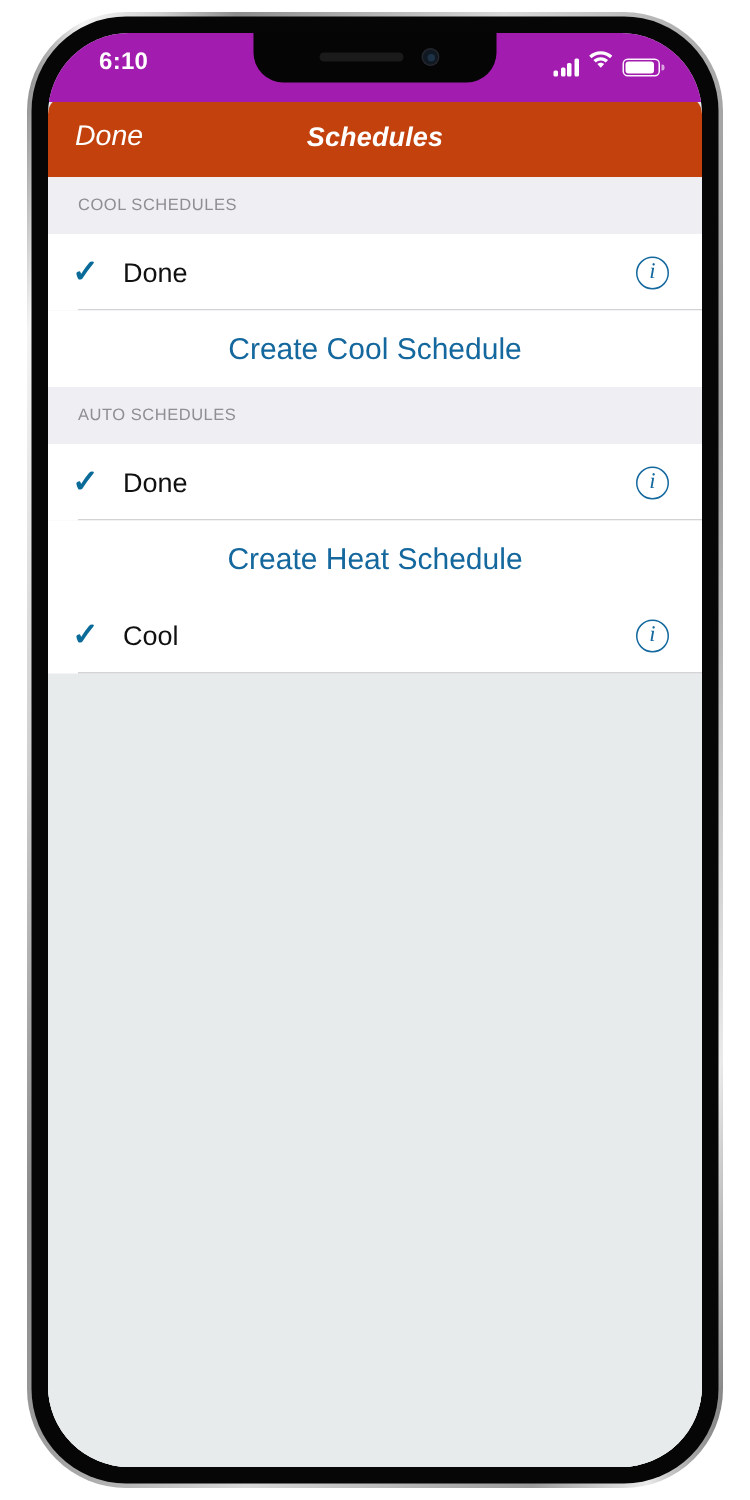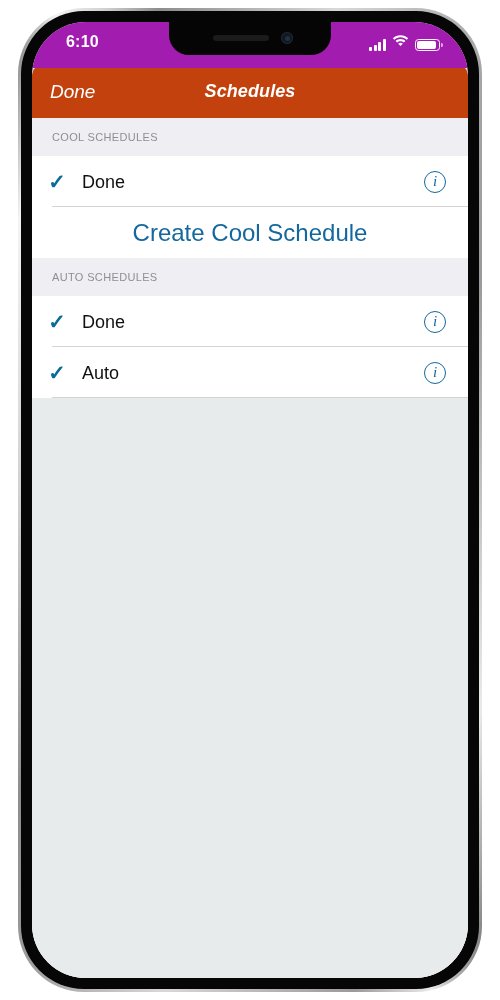--- a/index.html
+++ b/index.html
@@ -267,21 +267,21 @@
     right: 0;
     bottom: 0;
     height: 1px;
     background: #d4d4d6;
   }
   .cell.action {
     justify-content: center;
   }
   .action-label {
     color: #14689e;
-    font-size: 24px;
+    font-size: 20px;
     line-height: 1;
     cursor: pointer;
   }
   #list-filler { background: #e7ebec; height: 400px; }
 </style>
 </head>
 <body>
 
 <div id="phone-frame">
   <div class="side-btn left" id="btn-mute"></div>
@@ -341,24 +341,27 @@
         <span class="action-label">Create Cool Schedule</span>
       </div>
 
       <div class="section-header">AUTO SCHEDULES</div>
       <div class="cell">
         <span class="cell-check">✓</span>
         <span class="cell-title">Done</span>
         <span class="info-icon">i</span>
         <span class="separator"></span>
       </div>
+      <div class="cell action">
+        <span class="action-label">Create Heat Schedule</span>
+      </div>
 
       <div class="cell">
         <span class="cell-check">✓</span>
-        <span class="cell-title">Auto</span>
+        <span class="cell-title">Cool</span>
         <span class="info-icon">i</span>
         <span class="separator"></span>
       </div>
 
       <div id="list-filler"></div>
 
     </div>
   </div>
 </div>
 

